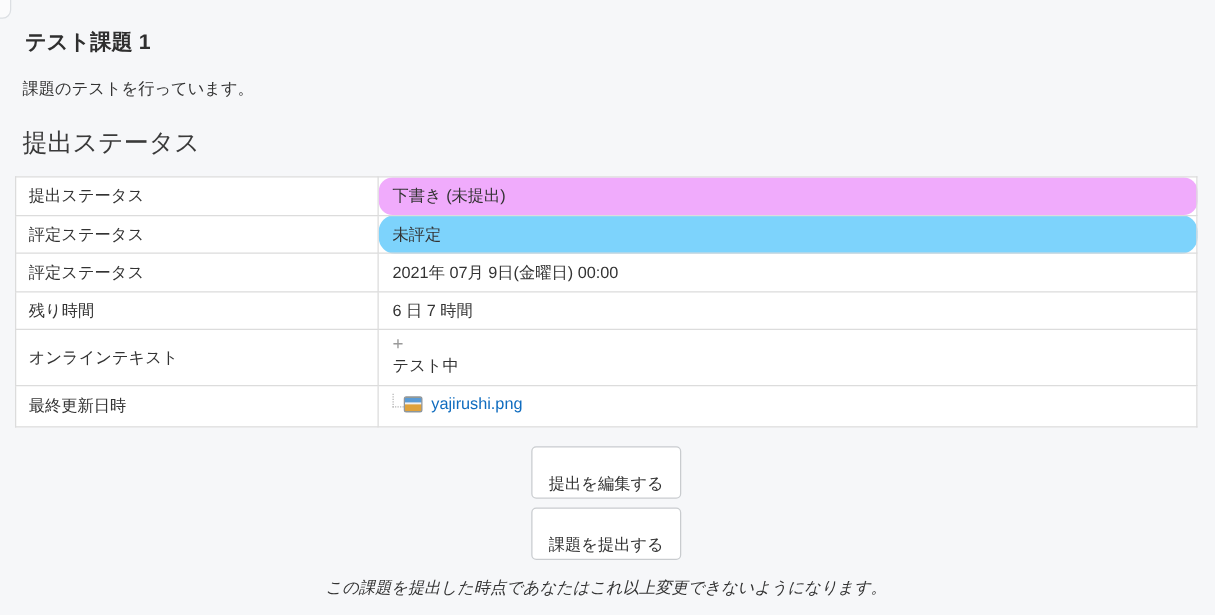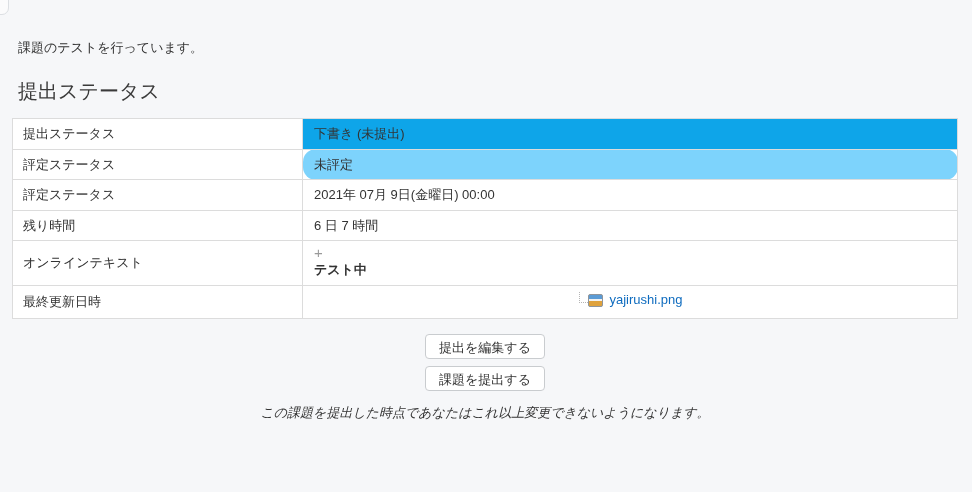--- a/index.html
+++ b/index.html
@@ -51,33 +51,33 @@
     font-size: 13px;
   }
   .status-table td {
     border: 1px solid #dcdcdc;
     padding: 7px 10px;
     vertical-align: middle;
     line-height: 1.2;
   }
   .status-table td.cell-label { width: 290px; color: #333; }
   .status-table td.cell-value { padding-left: 11px; }
-  .bg-draft  { background: #0ea5e9; }
+  .bg-draft  { background: #f0abfc; border-radius: 11px; }
   .bg-graded { background: #7dd3fc; border-radius: 13px; }
   .online-text-cell { vertical-align: top !important; padding-top: 4px !important; }
   .expand-toggle {
     color: #9a9a9a;
     font-size: 15px;
     line-height: 15px;
     display: block;
     cursor: pointer;
     width: 12px;
   }
-  .online-text-content { font-size: 13px; color: #333; margin-top: 2px; font-weight: bold; }
-  .file-cell { padding-top: 6px !important; padding-bottom: 9px !important; text-align: center; }
+  .online-text-content { font-size: 13px; color: #333; margin-top: 2px; }
+  .file-cell { padding-top: 6px !important; padding-bottom: 9px !important; }
   .tree-branch {
     display: inline-block;
     width: 9px; height: 11px;
     border-left: 1px dotted #b5b5b5;
     border-bottom: 1px dotted #b5b5b5;
     vertical-align: middle;
     margin-bottom: 6px;
   }
   .file-icon {
     display: inline-block;
@@ -103,40 +103,41 @@
   }
   .actions button {
     display: block;
     margin: 0 auto 7px auto;
     font-family: "Liberation Sans", "DejaVu Sans", sans-serif;
     font-size: 13px;
     color: #333;
     background: #fff;
     border: 1px solid #c9cccf;
     border-radius: 4px;
-    padding: 4px 13px;
+    padding: 20px 13px;
     min-width: 92px;
     height: 25px;
     cursor: pointer;
   }
   .footer-note {
     margin-top: 13px;
     text-align: center;
     font-size: 13px;
     color: #333;
     font-style: italic;
   }
 </style>
 </head>
 <body>
 
 <div class="corner-deco"></div>
 
 <div class="content">
 
+  <h2 class="page-title">テスト課題 1</h2>
 
   <p class="page-desc">課題のテストを行っています。</p>
 
   <h3 class="section-heading">提出ステータス</h3>
 
   <table class="status-table">
     <tbody>
       <tr>
         <td class="cell-label">提出ステータス</td>
         <td class="cell-value bg-draft">下書き (未提出)</td>

